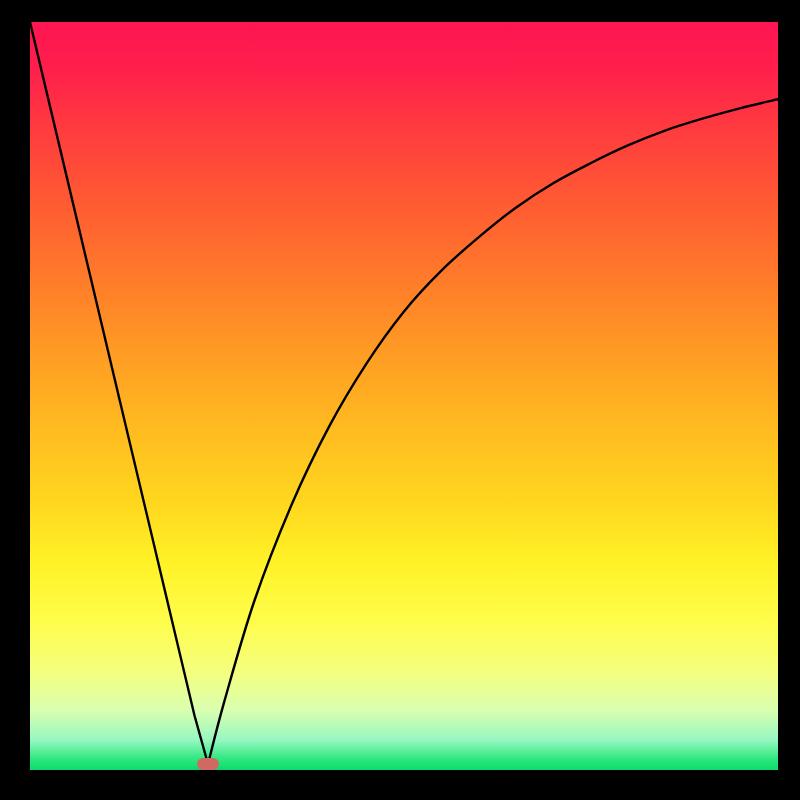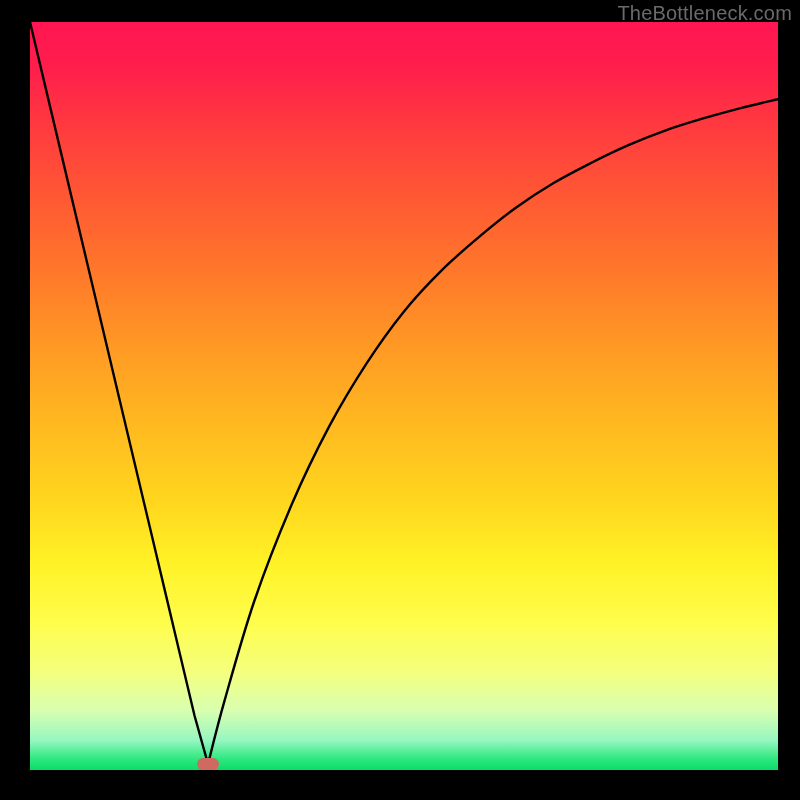--- a/index.html
+++ b/index.html
@@ -67,21 +67,20 @@
     height: 12px;
     border-radius: 6px;
     background: #cf6a60;
     transform: translate(-50%, -50%);
   }
 </style>
 </head>
 <body>
 
 <div class="frame">
-  <div class="watermark">TheBottleneck.com</div>
   <div class="plot">
     <div class="gradient"></div>
     <svg class="curve" viewBox="0 0 748 748" preserveAspectRatio="none">
       <path id="curve-path" fill="none" stroke="#000" stroke-width="2.4" stroke-linecap="round" stroke-linejoin="round" d="M 0.00 0.00 L 29.92 126.14 L 59.84 252.28 L 89.76 378.42 L 119.68 504.56 L 134.64 567.63 L 149.60 630.70 L 164.56 693.77 L 178.02 742.00 M 178.02 742.00 C 180.77 731.49, 186.75 706.14, 194.48 678.93 C 202.21 651.72, 213.18 611.53, 224.40 578.76 C 235.62 545.99, 249.33 511.36, 261.80 482.30 C 274.27 453.24, 286.73 427.89, 299.20 404.39 C 311.67 380.89, 324.13 360.49, 336.60 341.32 C 349.07 322.15, 361.53 304.84, 374.00 289.38 C 386.47 273.92, 398.93 260.94, 411.40 248.57 C 423.87 236.20, 436.33 225.69, 448.80 215.18 C 461.27 204.67, 473.73 194.53, 486.20 185.50 C 498.67 176.47, 511.13 168.43, 523.60 161.01 C 536.07 153.59, 548.53 147.29, 561.00 140.98 C 573.47 134.67, 585.93 128.61, 598.40 123.17 C 610.87 117.73, 623.33 112.78, 635.80 108.33 C 648.27 103.88, 660.73 100.17, 673.20 96.46 C 685.67 92.75, 698.13 89.29, 710.60 86.07 C 723.07 82.86, 741.77 78.65, 748.00 77.17"></path>
     </svg>
     <div id="marker" class="marker" style="left: 178.024px; top: 742px; background: rgb(207, 106, 96);"></div>
   </div>
 </div>
 
 </body></html>

